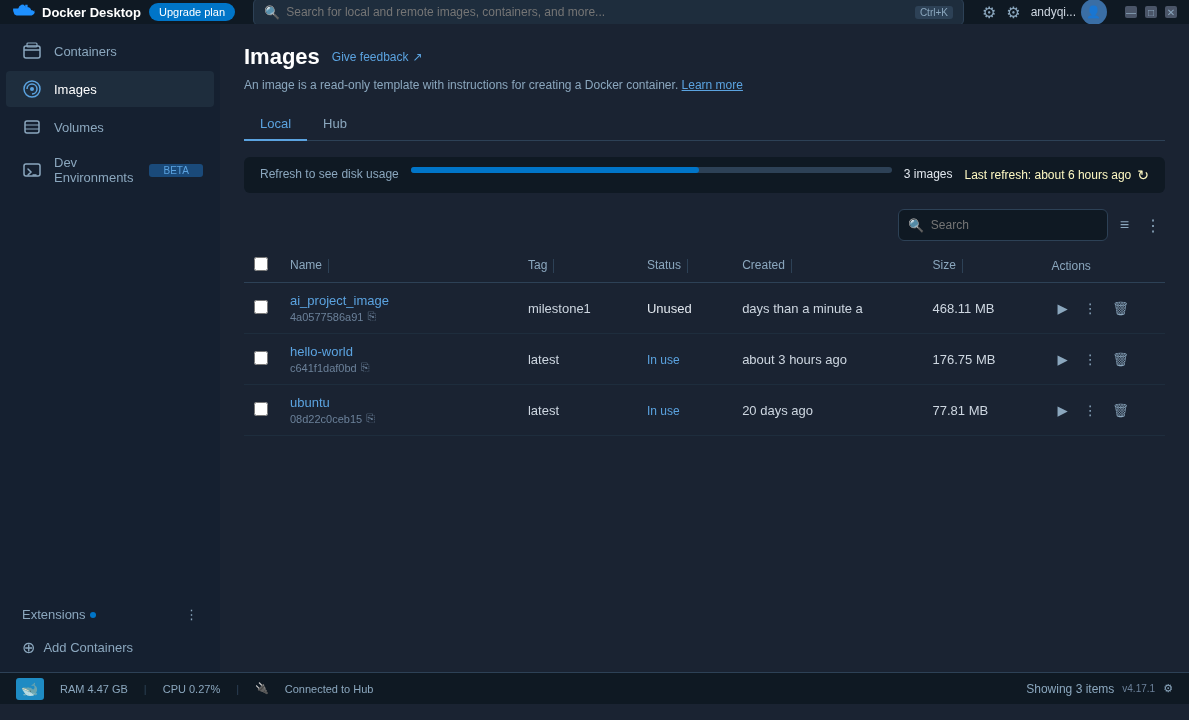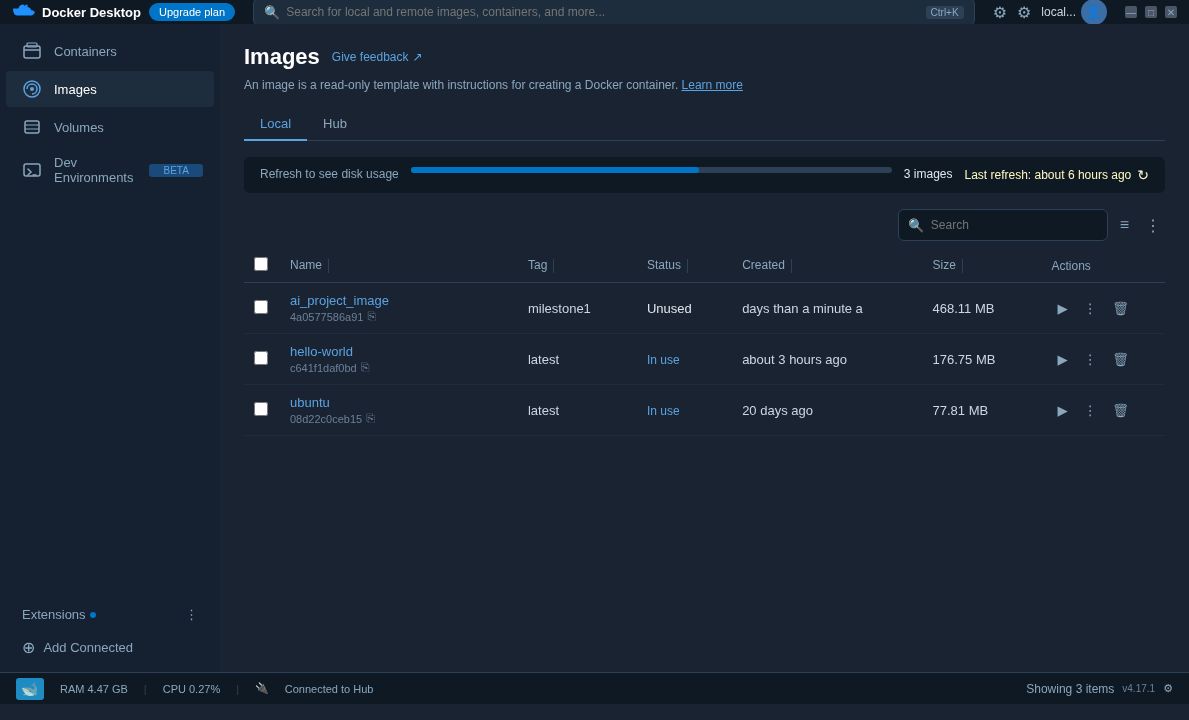--- a/index.html
+++ b/index.html
@@ -472,21 +472,21 @@
   <button class="upgrade-btn">Upgrade plan</button>
   <div class="titlebar-search">
     <span style="color:#8ba7be;font-size:13px;">🔍</span>
     <input type="text" style="width: 100%;" placeholder="Search for local and remote images, containers, and more...">
     <span class="kbd-shortcut">Ctrl+K</span>
   </div>
   <div class="titlebar-icons">
     <span class="titlebar-icon">⚙</span>
     <span class="titlebar-icon">⚙</span>
     <div class="user-avatar">
-      <span>local...</span>
+      <span>andyqi...</span>
       <div class="avatar-circle">👤</div>
     </div>
     <div class="window-controls">
       <button class="win-btn">—</button>
       <button class="win-btn">□</button>
       <button class="win-btn">✕</button>
     </div>
   </div>
 </div>
 
@@ -536,21 +536,21 @@
     <div class="sidebar-section-spacer"></div>
 
     <div class="extensions-row">
       <span>Extensions</span>
       <span class="dot-badge"></span>
       <div style="flex:1"></div>
       <span class="extensions-menu-icon">⋮</span>
     </div>
     <div class="add-extensions-item">
       <span style="font-size:16px;color:#8ba7be;">⊕</span>
-      <span>Add Connected</span>
+      <span>Add Containers</span>
     </div>
   </div>
 
   <div class="content">
 
     <div class="page-header">
       <h1 class="page-title">Images</h1>
       <a class="feedback-link">
         <span>Give feedback</span>
         <span>↗</span>

